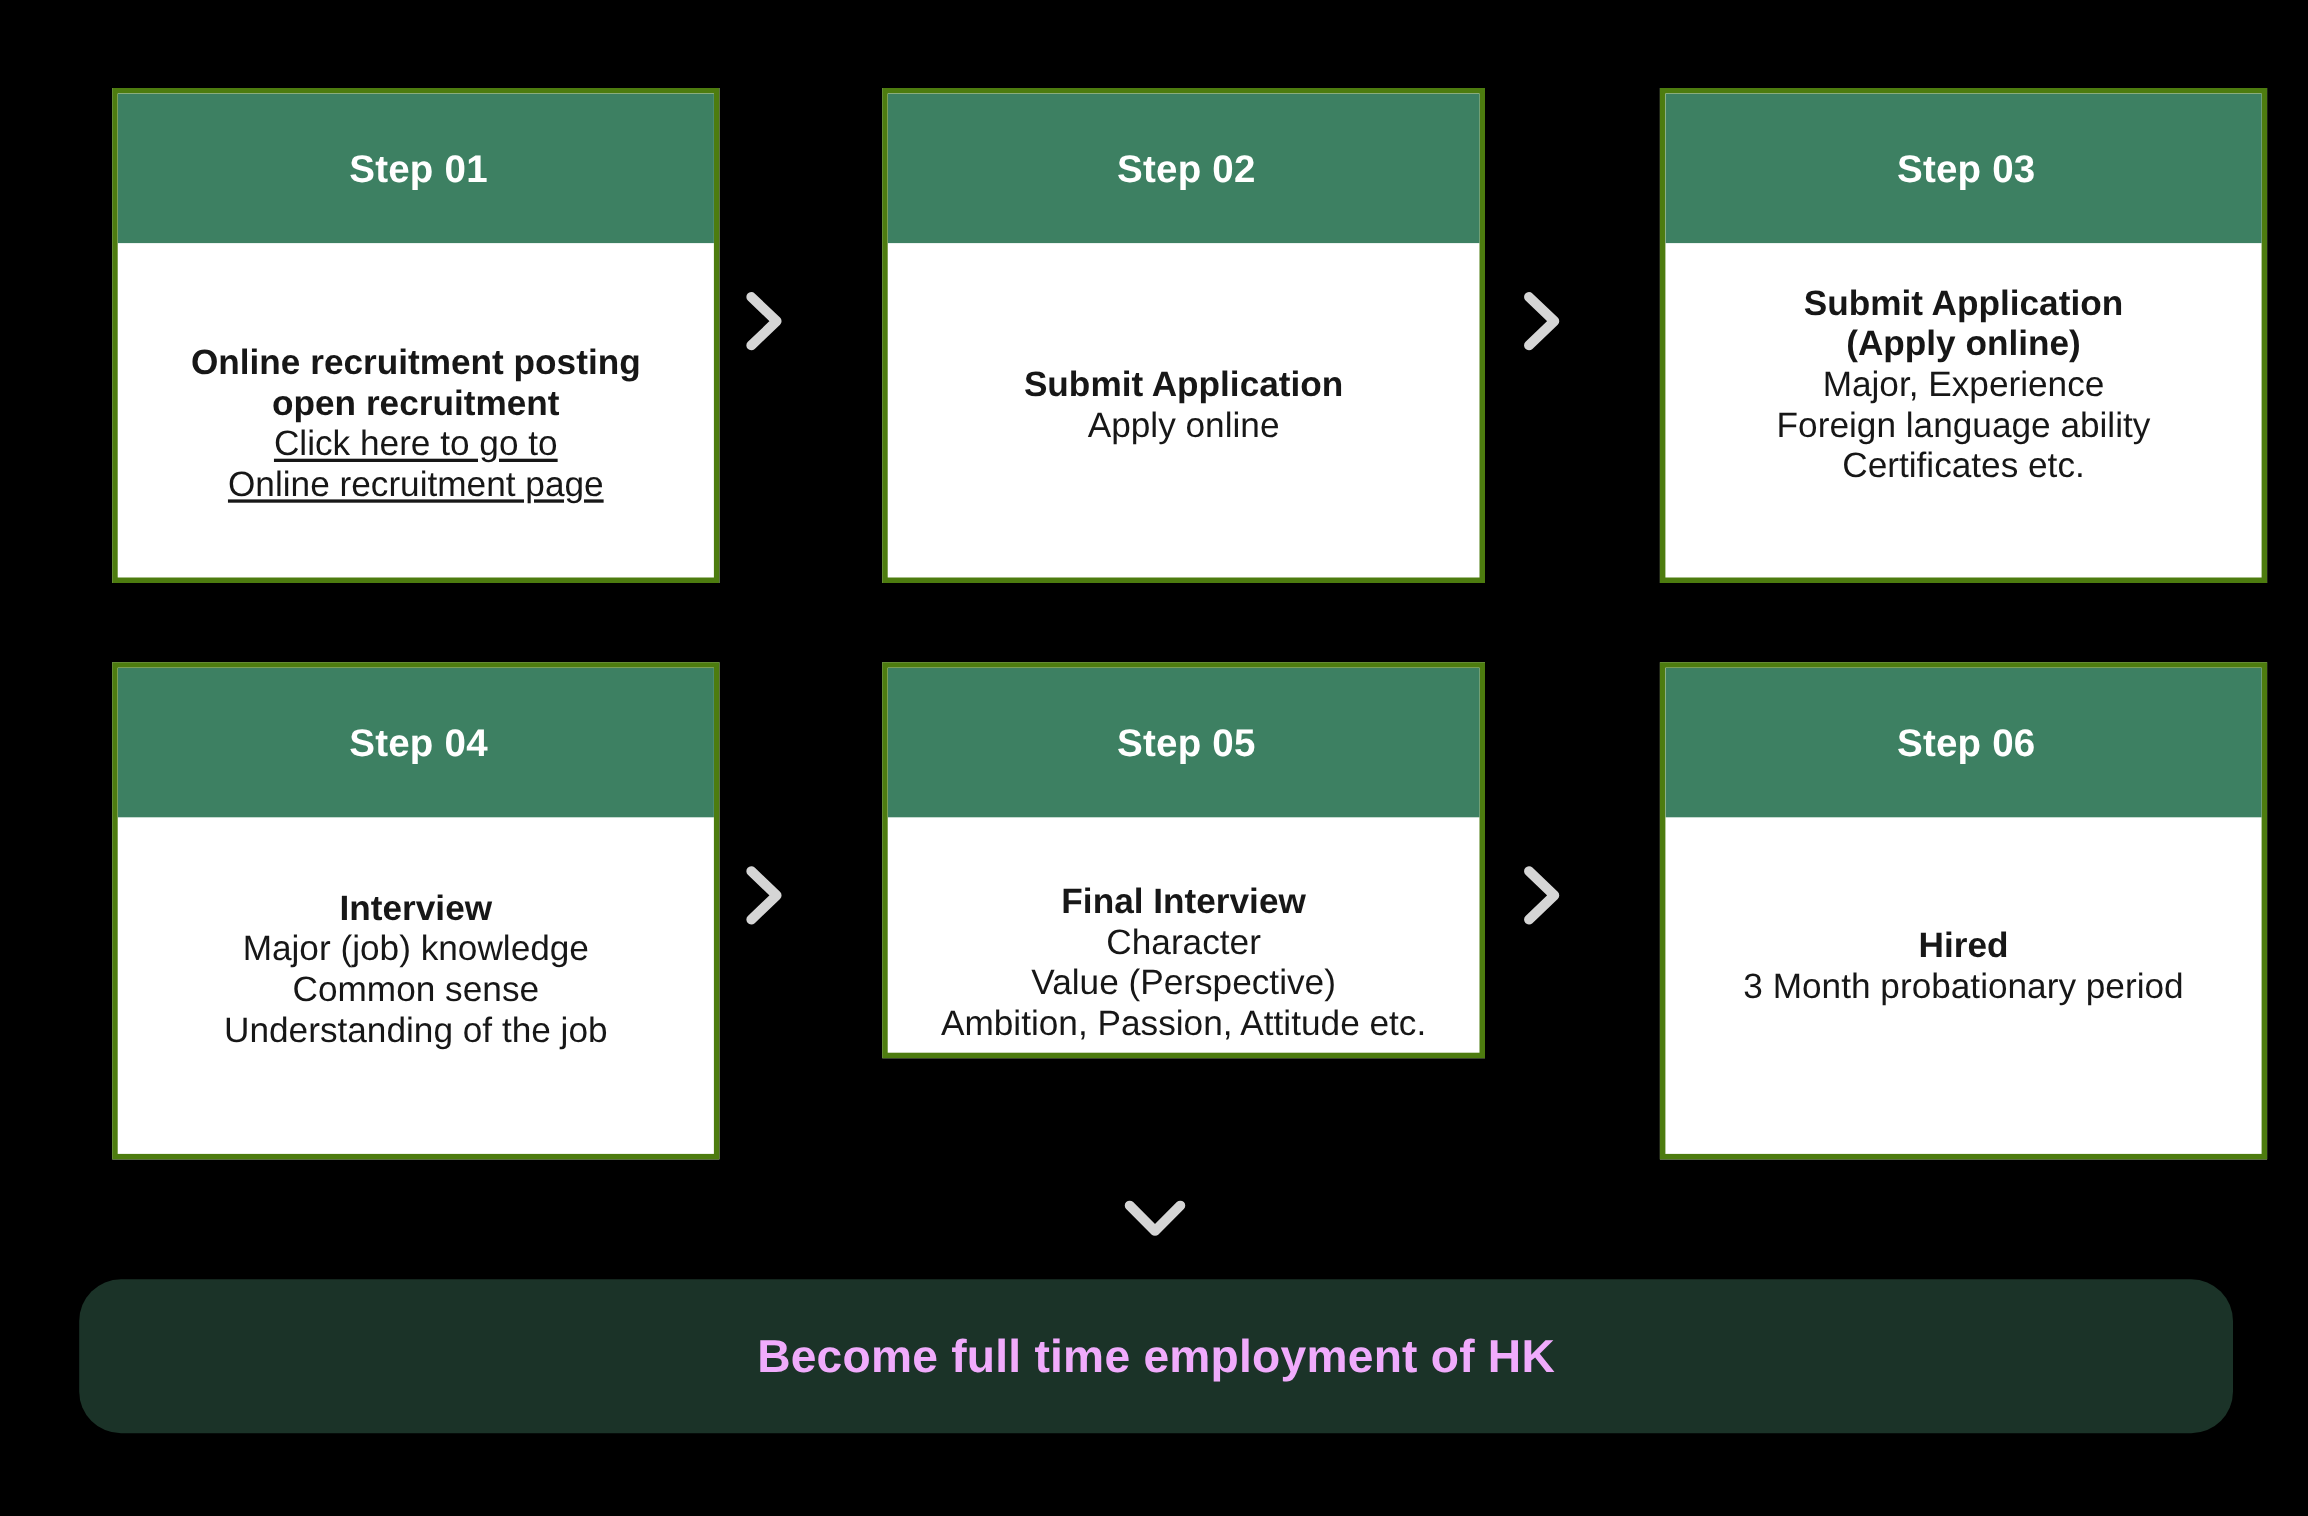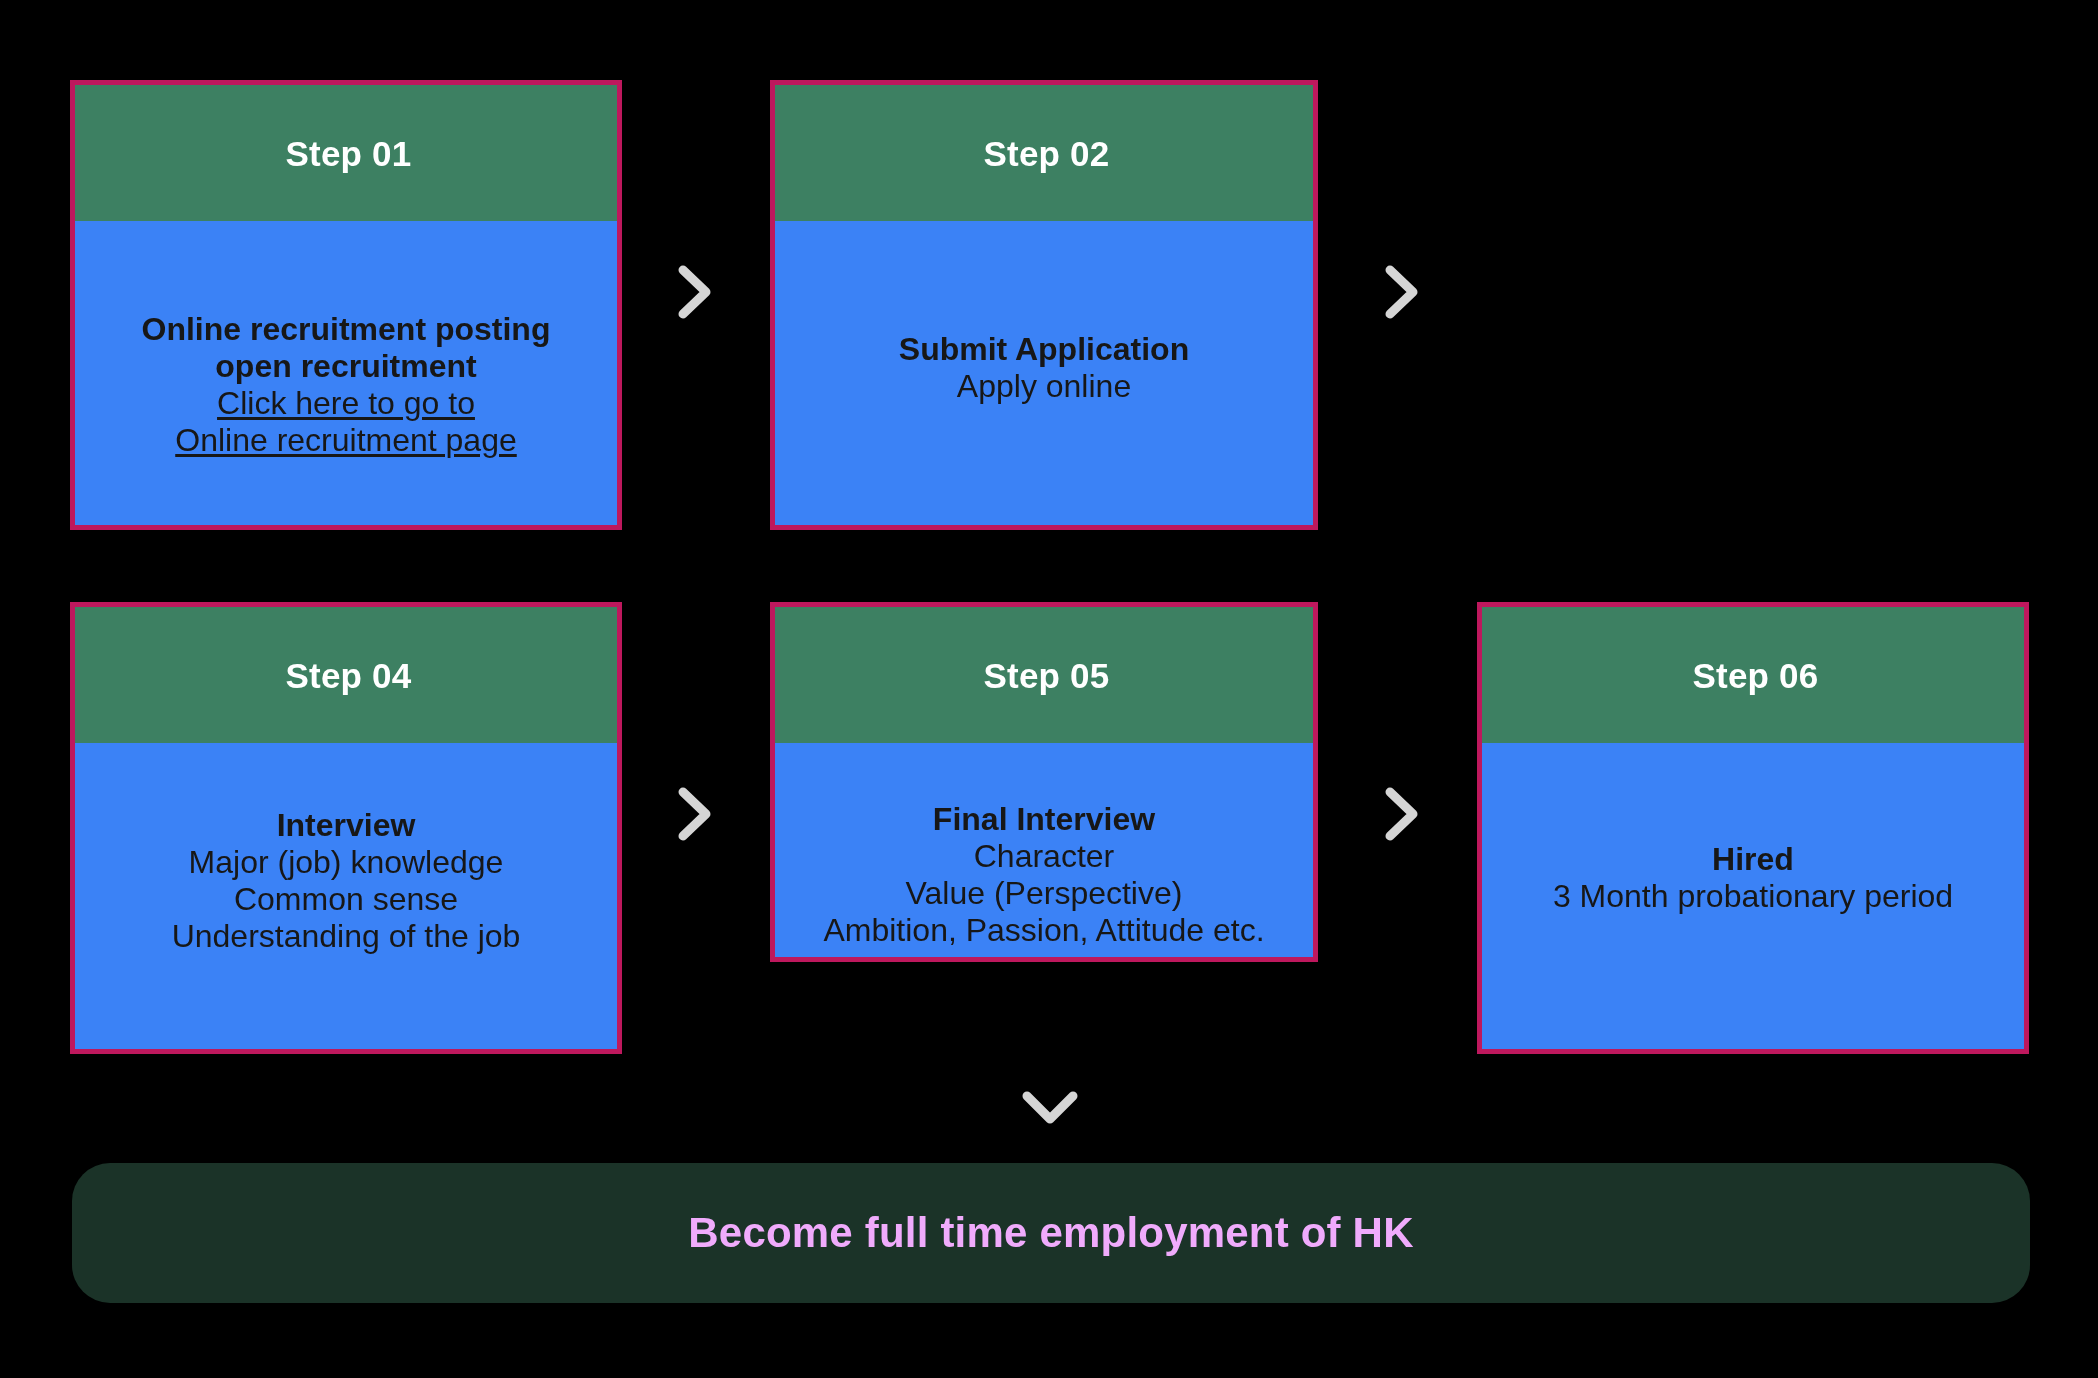--- a/index.html
+++ b/index.html
@@ -16,25 +16,26 @@
   #stage {
     position: relative;
     width: 2098px;
     height: 1378px;
     background: #000000;
   }
 
   
   .step-card {
     position: absolute;
-    background: #3b82f6;
-    border: 5px solid #be185d;
+    background: #ffffff;
+    border: 5px solid #4d7c0f;
     display: flex;
     flex-direction: column;
     overflow: hidden;
+    margin-left: 32px;
   }
 
   .step-header {
     background: #3d8062;
     height: 136px;
     flex: 0 0 136px;
     display: flex;
     align-items: center;
     justify-content: center;
     width: calc(100% + 5px);
@@ -163,20 +164,32 @@
       <div class="body-line">Apply online</div>
     </div>
   </div>
 
   <div class="chevron-right chev-r2">
     <svg viewBox="0 0 46 64" xmlns="http://www.w3.org/2000/svg">
       <polyline points="11,10 34,32 11,54" fill="none" stroke="#d5d5d5" stroke-width="9" stroke-linecap="round" stroke-linejoin="round"></polyline>
     </svg>
   </div>
 
+  <div class="step-card card-3">
+    <div class="step-header">
+      <span class="step-header-label">Step 03</span>
+    </div>
+    <div class="step-body">
+      <div class="body-line bold">Submit Application</div>
+      <div class="body-line bold">(Apply online)</div>
+      <div class="body-line">Major, Experience</div>
+      <div class="body-line">Foreign language ability</div>
+      <div class="body-line">Certificates etc.</div>
+    </div>
+  </div>
 
   <div class="step-card card-4">
     <div class="step-header">
       <span class="step-header-label">Step 04</span>
     </div>
     <div class="step-body">
       <div class="body-line bold">Interview</div>
       <div class="body-line">Major (job) knowledge</div>
       <div class="body-line">Common sense</div>
       <div class="body-line">Understanding of the job</div>

